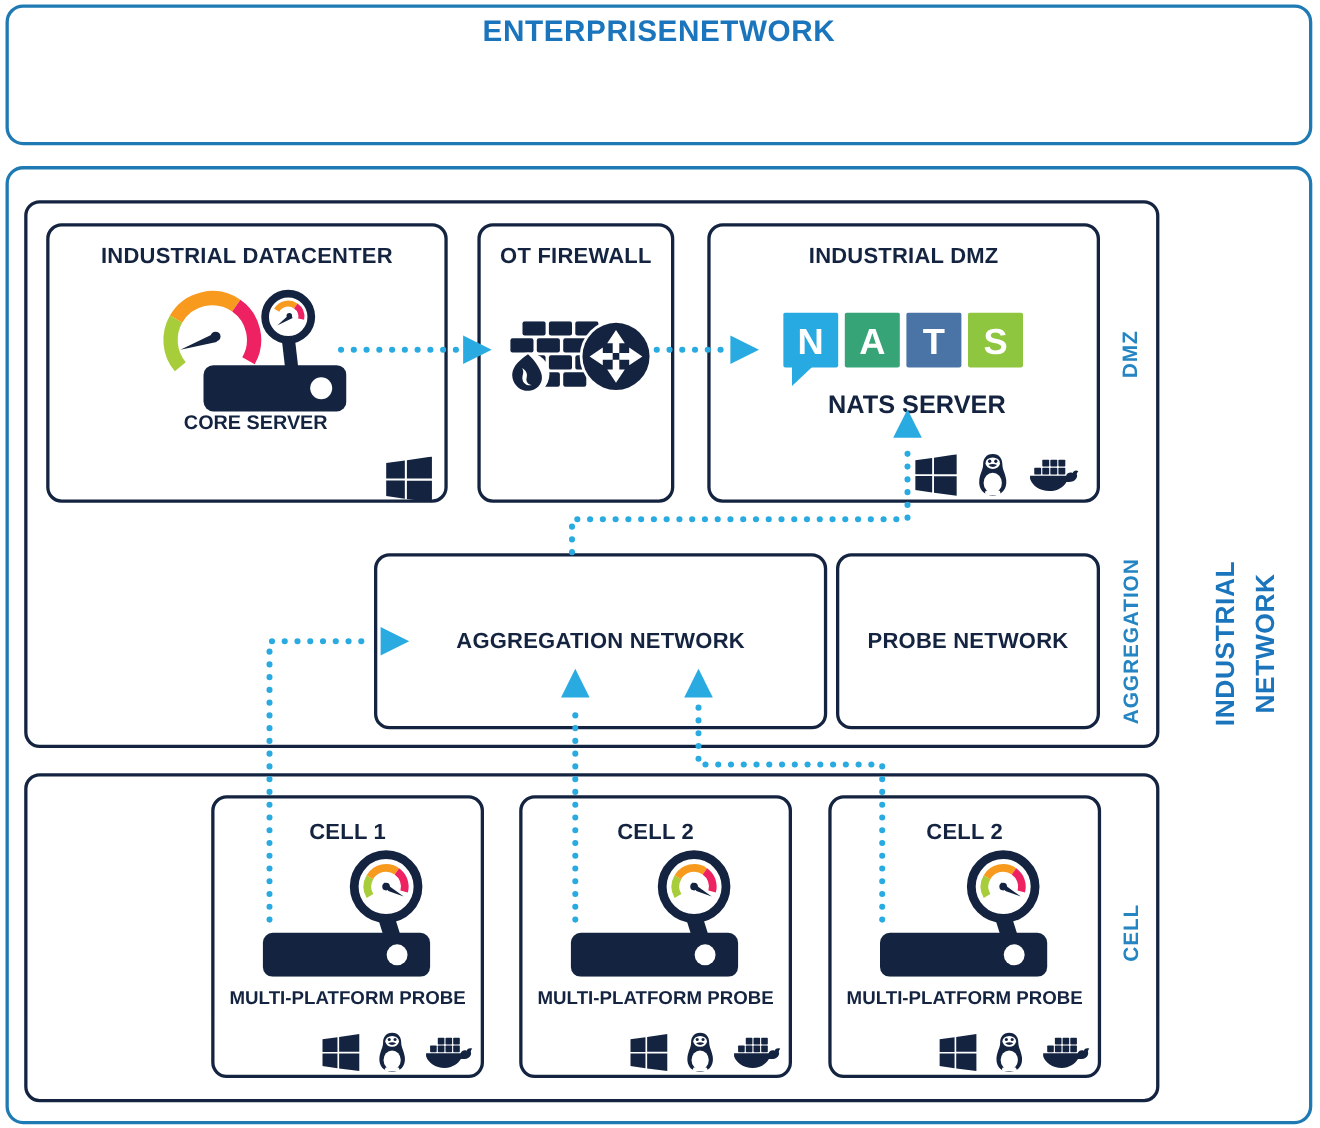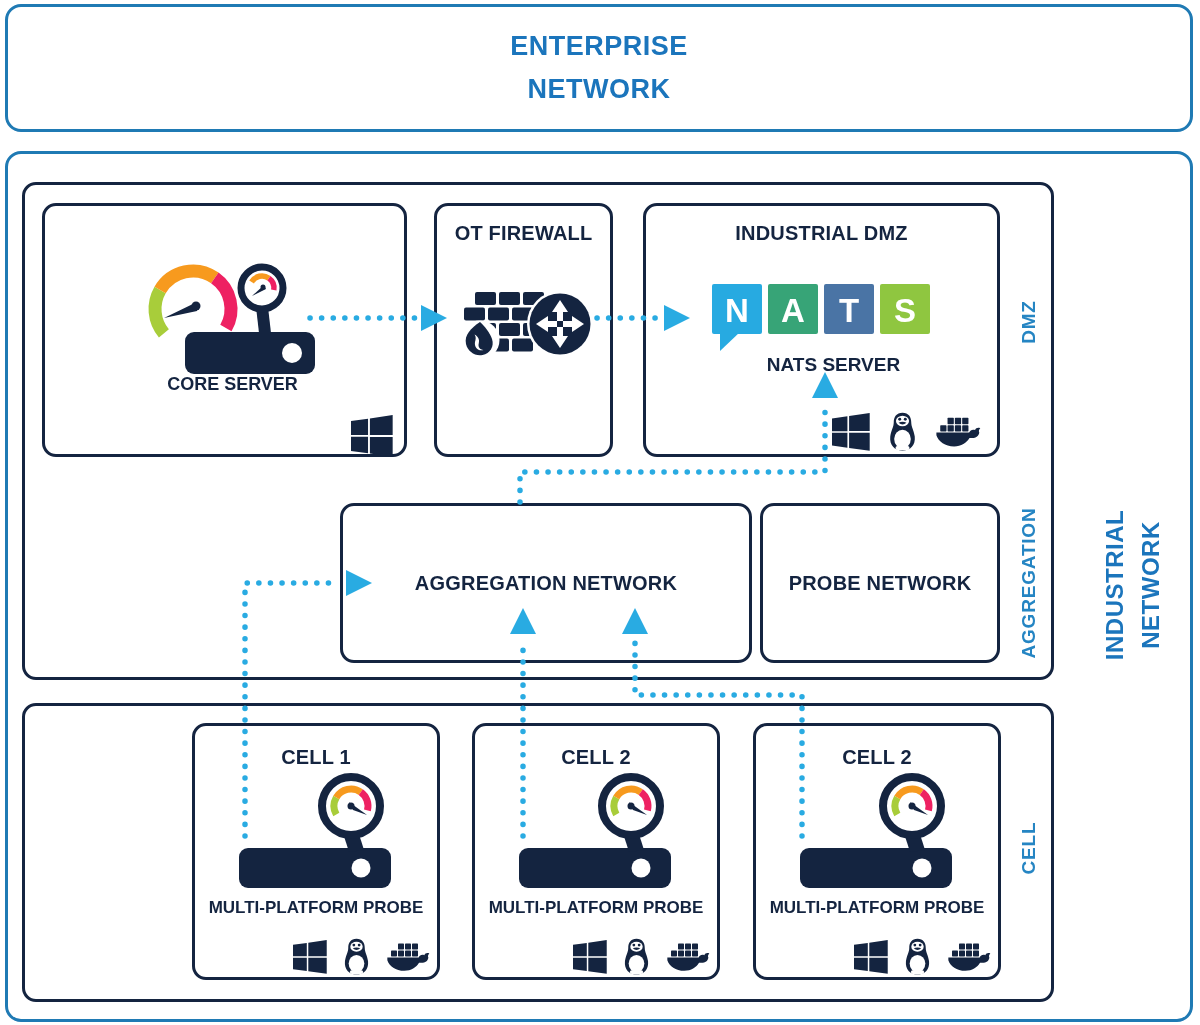--- a/index.html
+++ b/index.html
@@ -1,20 +1,20 @@
 <!DOCTYPE html>
 <html><head>
 <meta charset="utf-8">
 <style>
   html,body{margin:0;padding:0;background:#ffffff;}
   .canvas{position:relative;width:1200px;height:1025px;background:#ffffff;
           font-family:"Liberation Sans",sans-serif;overflow:hidden;}
   .bluebox{position:absolute;border:3px solid #1f7ab4;border-radius:16px;background:#fff;box-sizing:border-box;}
   .navybox{position:absolute;border:3px solid #142440;border-radius:14px;background:#fff;box-sizing:border-box;}
-  .enterprise-text{position:absolute;inset:0;display:flex;flex-direction:column;align-items:center;justify-content:center;
+  .enterprise-text{position:absolute;inset:0;display:flex;flex-direction:row;justify-content:center;
           color:#1b75bc;font-weight:bold;font-size:27px;line-height:1.6;letter-spacing:0.5px;}
   .boxtitle{position:absolute;left:0;right:0;top:16px;text-align:center;color:#142440;font-weight:bold;
           font-size:20px;letter-spacing:0.2px;}
   .center-title{position:absolute;inset:0;display:flex;align-items:center;justify-content:center;
           color:#142440;font-weight:bold;font-size:20px;letter-spacing:0.2px;}
   .caption{position:absolute;left:0;right:0;text-align:center;color:#142440;font-weight:bold;}
   .vwrap{position:absolute;display:flex;align-items:center;justify-content:center;}
   .vtext{transform:rotate(-90deg);white-space:nowrap;color:#2585c3;font-weight:bold;font-size:19px;letter-spacing:0.8px;}
   .vtext-big{transform:rotate(-90deg);color:#1b75bc;font-weight:bold;font-size:24px;line-height:1.5;
           text-align:center;letter-spacing:0.5px;}
@@ -45,20 +45,21 @@
 
   <div class="navybox" style="left:22px;top:182px;width:1032px;height:498px;"></div>
   <div class="vwrap" style="left:1008px;top:258px;width:42px;height:128px;">
     <span class="vtext">DMZ</span>
   </div>
   <div class="vwrap" style="left:1008px;top:495px;width:42px;height:176px;">
     <span class="vtext">AGGREGATION</span>
   </div>
 
   <div class="navybox" style="left:42px;top:203px;width:365px;height:254px;">
+    <div class="boxtitle">INDUSTRIAL DATACENTER</div>
     <svg class="abs" style="left:95px;top:50px;" width="175" height="120" viewBox="0 0 175 120">
       <rect x="45" y="76" width="130" height="42" rx="9" fill="#142440"></rect>
       <circle cx="152" cy="97" r="10" fill="#ffffff"></circle>
       <path d="M23.9,77.4 A38,38 0 0 1 20.1,34.0" stroke="#a8cd3a" stroke-width="13" fill="none"></path>
       <path d="M20.1,34.0 A38,38 0 0 1 74.8,21.9" stroke="#f79a1e" stroke-width="13" fill="none"></path>
       <path d="M74.8,21.9 A38,38 0 0 1 85.9,72.0" stroke="#ee2162" stroke-width="13" fill="none"></path>
       <path d="M57,46 L24,62 L57,55 Z" fill="#142440"></path>
       <circle cx="56" cy="50" r="4.5" fill="#142440"></circle>
       <path d="M116,51 L128,51 L131,77 L119,77 Z" fill="#142440"></path>
       <circle cx="122" cy="32" r="21" fill="#ffffff" stroke="#142440" stroke-width="7"></circle>
@@ -109,21 +110,21 @@
       <rect x="0" y="0" width="50" height="50" rx="2" fill="#27aae1"></rect>
       <polygon points="8,48 28,48 8,67" fill="#27aae1"></polygon>
       <rect x="56" y="0" width="50" height="50" rx="2" fill="#37a477"></rect>
       <rect x="112" y="0" width="50" height="50" rx="2" fill="#4a74a5"></rect>
       <rect x="168" y="0" width="50" height="50" rx="2" fill="#8fc640"></rect>
       <text x="25" y="38" text-anchor="middle" font-family="Liberation Sans, sans-serif" font-weight="bold" font-size="33" fill="#ffffff">N</text>
       <text x="81" y="38" text-anchor="middle" font-family="Liberation Sans, sans-serif" font-weight="bold" font-size="33" fill="#ffffff">A</text>
       <text x="137" y="38" text-anchor="middle" font-family="Liberation Sans, sans-serif" font-weight="bold" font-size="33" fill="#ffffff">T</text>
       <text x="193" y="38" text-anchor="middle" font-family="Liberation Sans, sans-serif" font-weight="bold" font-size="33" fill="#ffffff">S</text>
     </svg>
-    <div class="caption" style="top:148px;font-size:19px;padding-left:24px;">NATS SERVER</div>
+    <div class="caption" style="top:148px;font-size:23px;padding-left:24px;">NATS SERVER</div>
     <div class="iconrow" style="right:16px;top:204px;gap:15px;">
       <svg width="38" height="38" viewBox="0 0 88 88">
         <path fill="#142440" d="M0,12.5 L35.7,7.6 L35.7,42.1 L0,42.1 Z M39.6,7.1 L87.3,0 L87.3,41.8 L39.6,41.8 Z M0,45.7 L35.7,45.7 L35.7,80.3 L0,75.4 Z M39.6,46 L87.3,46 L87.3,87.3 L39.6,80.9 Z"></path>
       </svg>
       <svg width="35" height="44" viewBox="0 0 40 50">
         <path d="M20,3 C13,3 10,8 10,14 C10,19 7,23 6,30 C5,40 11,46 20,46 C29,46 35,40 34,30 C33,23 30,19 30,14 C30,8 27,3 20,3 Z" fill="#142440"></path>
         <ellipse cx="20" cy="12.5" rx="7.5" ry="6" fill="#ffffff"></ellipse>
         <circle cx="16.8" cy="10.5" r="1.7" fill="#142440"></circle>
         <circle cx="23.2" cy="10.5" r="1.7" fill="#142440"></circle>
         <path d="M15.5,14.5 Q20,18.5 24.5,14.5 Q20,12.2 15.5,14.5 Z" fill="#142440"></path>

